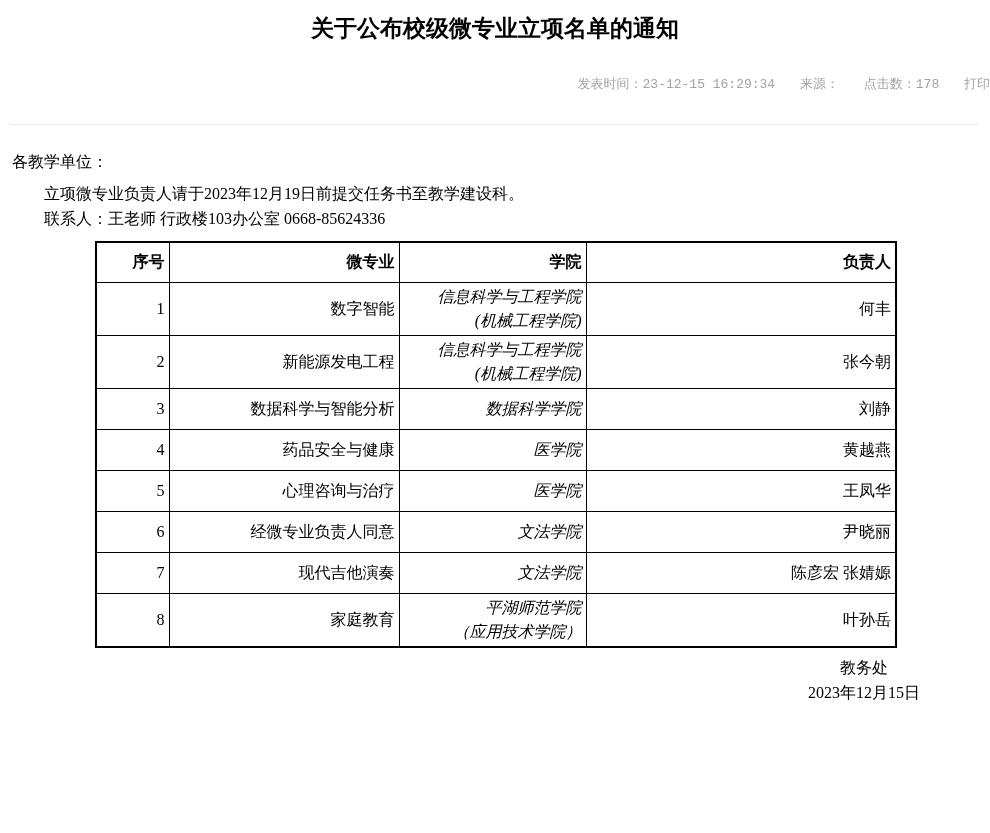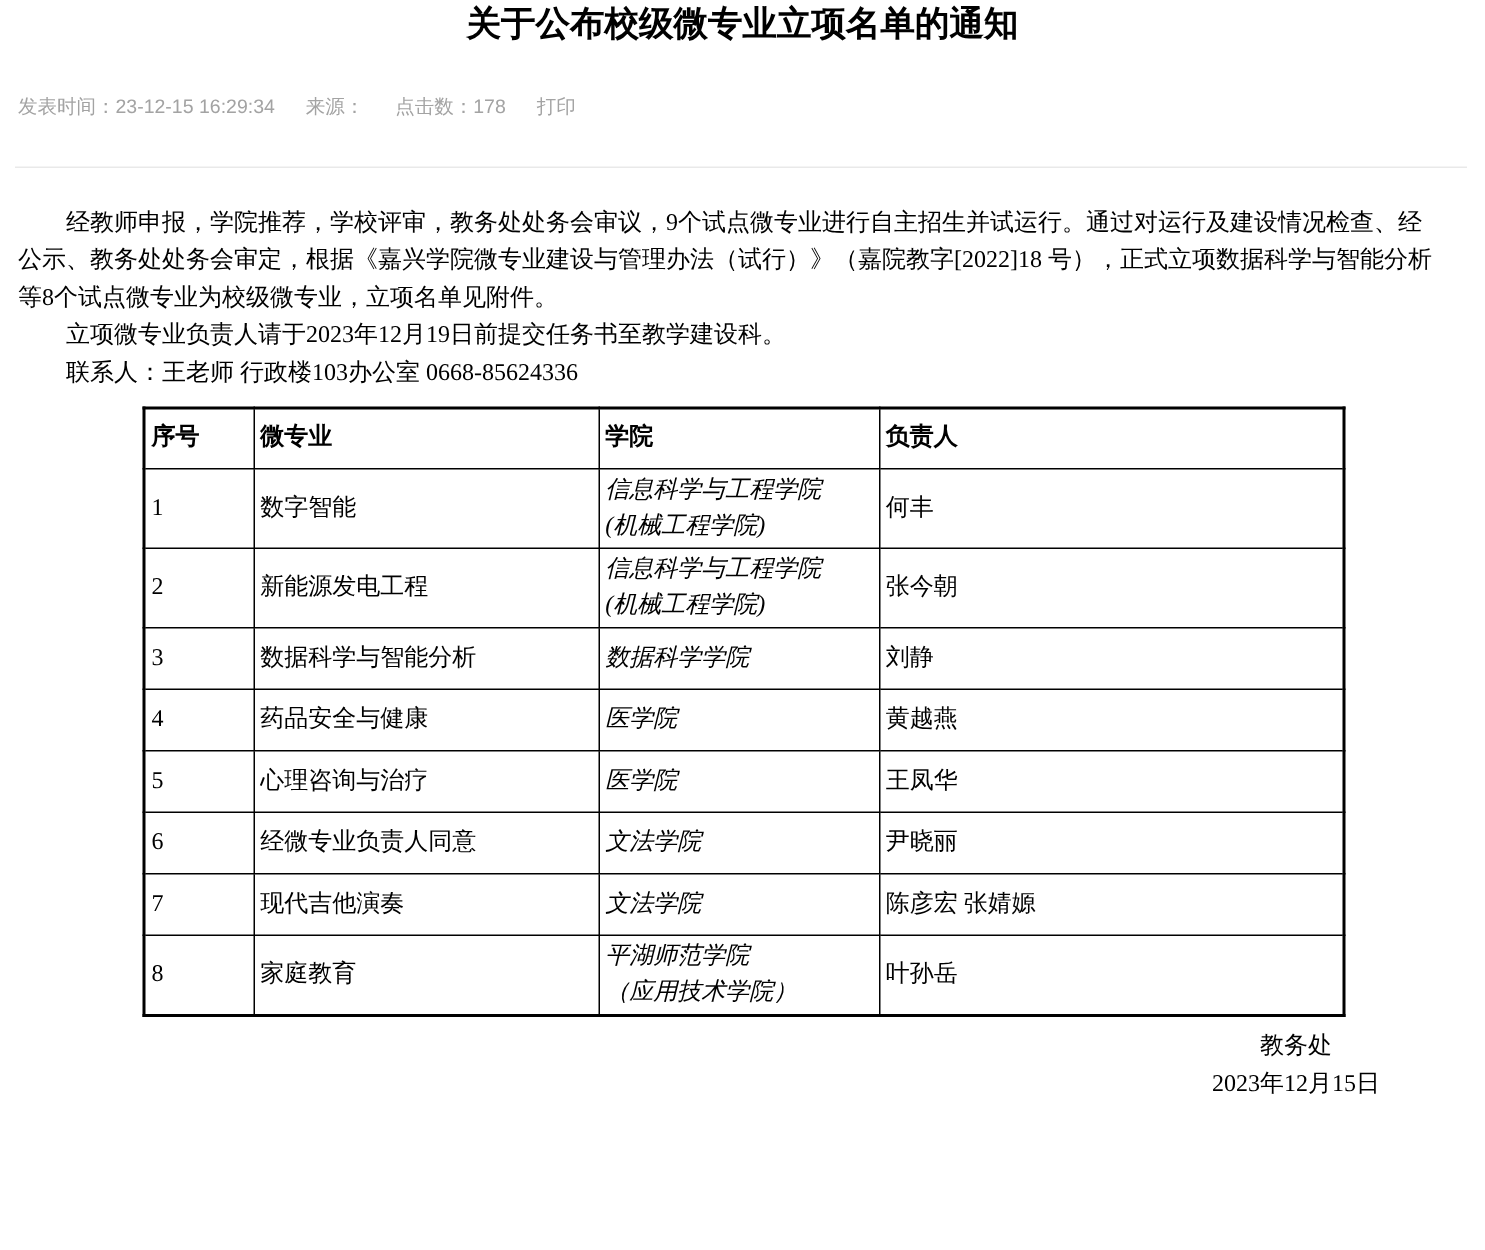--- a/index.html
+++ b/index.html
@@ -5,30 +5,30 @@
   * { box-sizing: border-box; }
   html,body { margin:0; padding:0; background:#ffffff; }
   body {
     width:990px; height:833px;
     font-family:"Liberation Serif","DejaVu Serif",serif;
     color:#000000;
   }
   .page { width:990px; height:833px; position:relative; overflow:hidden; background:#ffffff; }
 
   .title {
-    margin:0; 
+    margin:0; padding-top:13px;
     text-align:center;
     font-family:"Liberation Sans","DejaVu Sans",sans-serif;
     font-weight:bold; font-size:23px; color:#000000;
   }
 
   .meta {
     margin-top:31px; padding-left:12px;
-    font-family:Liberation Sans, sans-serif;
-    font-size:13px; color:#a3a3a3;
+    font-family:Liberation Mono, monospace;
+    font-size:13px; color:#a3a3a3;text-align:right;
   }
   .meta .seg { margin-right:17px; }
   .meta .lbl, .meta .val { color:#a3a3a3; }
   .meta .print { color:#a3a3a3; cursor:pointer; }
 
   .divider { border:none; border-top:1px solid #e9e9e9; margin:31px 12px 0 10px; height:0; }
 
   .article {
     padding:24px 32px 0 12px;
     font-size:16px; line-height:25px;
@@ -38,21 +38,21 @@
   .indent { text-indent:2em; }
   .attachment { font-weight:bold; }
 
   table.roster {
     border-collapse:collapse; table-layout:fixed;
     margin:10px 0 0 83px;
     border:2px solid #000000;
   }
   table.roster th, table.roster td {
     border:1px solid #000000;
-    text-align:left; vertical-align:middle;
+    text-align:right; vertical-align:middle;
     padding:2px 4px; font-size:16px; line-height:24px;
   }
   table.roster th { font-weight:bold; height:40px; }
   table.roster td { height:41px; }
   td.college { white-space:pre-line;font-style:italic; }
 
   .signature-wrap { text-align:right; padding-right:38px; margin-top:7px; }
   .signature {
     display:inline-block; text-align:center;
     font-size:16px; line-height:25px;
@@ -68,21 +68,21 @@
   <div class="meta">
     <span class="seg"><span class="lbl">发表时间：</span><span class="val">23-12-15 16:29:34</span></span>
     <span class="seg"><span class="lbl">来源：</span><span class="val"></span></span>
     <span class="seg"><span class="lbl">点击数：</span><span class="val">178</span></span>
     <span class="print">打印</span>
   </div>
 
   <hr class="divider">
 
   <div class="article">
-    <p class="indent">经教师申报，学院推荐，学校评审，教务处处务会审议，9个试点微专业进行自主招生并试运行。通过对运行及建设情况检查、经公示、教务处处务会审定，根据《嘉兴学院微专业建设与管理办法（试行）》（嘉院教字[2022]18 号），正式立项数据科学与智能分析等8个试点微专业为校级微专业，立项名单见附件。</p>
+    <p class="salutation">各教学单位：</p>
     <p class="indent">立项微专业负责人请于2023年12月19日前提交任务书至教学建设科。</p>
     <p class="indent">联系人：王老师 行政楼103办公室 0668-85624336</p>
 
     <table class="roster">
       <colgroup>
         <col style="width:73px">
           <col style="width:230px">
           <col style="width:187px">
           <col style="width:310px">
       </colgroup>

